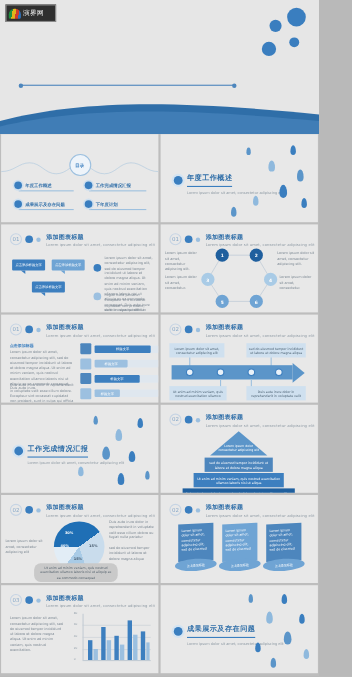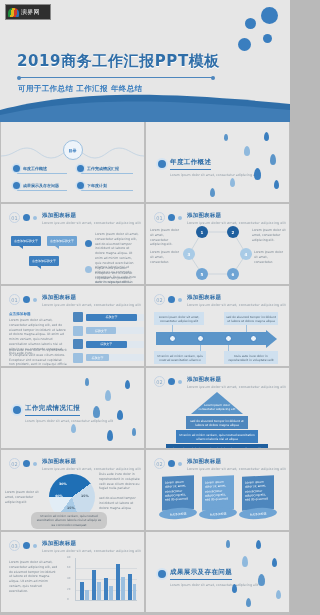--- a/index.html
+++ b/index.html
@@ -168,23 +168,21 @@
       <span class="logo-text">演界网</span>
     </div>
 
     <div class="cover-dots">
       <i class="cd1"></i>
       <i class="cd2"></i>
       <i class="cd3"></i>
       <i class="cd4"></i>
     </div>
 
-    <div class="cover-title">2019商务工作汇报PPT模板</div>
     <div class="cover-rule"></div>
-    <div class="cover-sub">可用于工作总结 工作汇报 年终总结</div>
 
     <svg class="wave" viewBox="0 0 290 34" preserveAspectRatio="none">
       <path d="M0,22 C70,4 150,2 290,16 L290,34 L0,34 Z" fill="#2f6ea8"></path>
       <path d="M0,27 C70,11 150,9 290,22 L290,34 L0,34 Z" fill="#4a86bd" opacity=".65"></path>
     </svg>
   </div>
 
   <div class="grid">
 
     <div class="cell">

